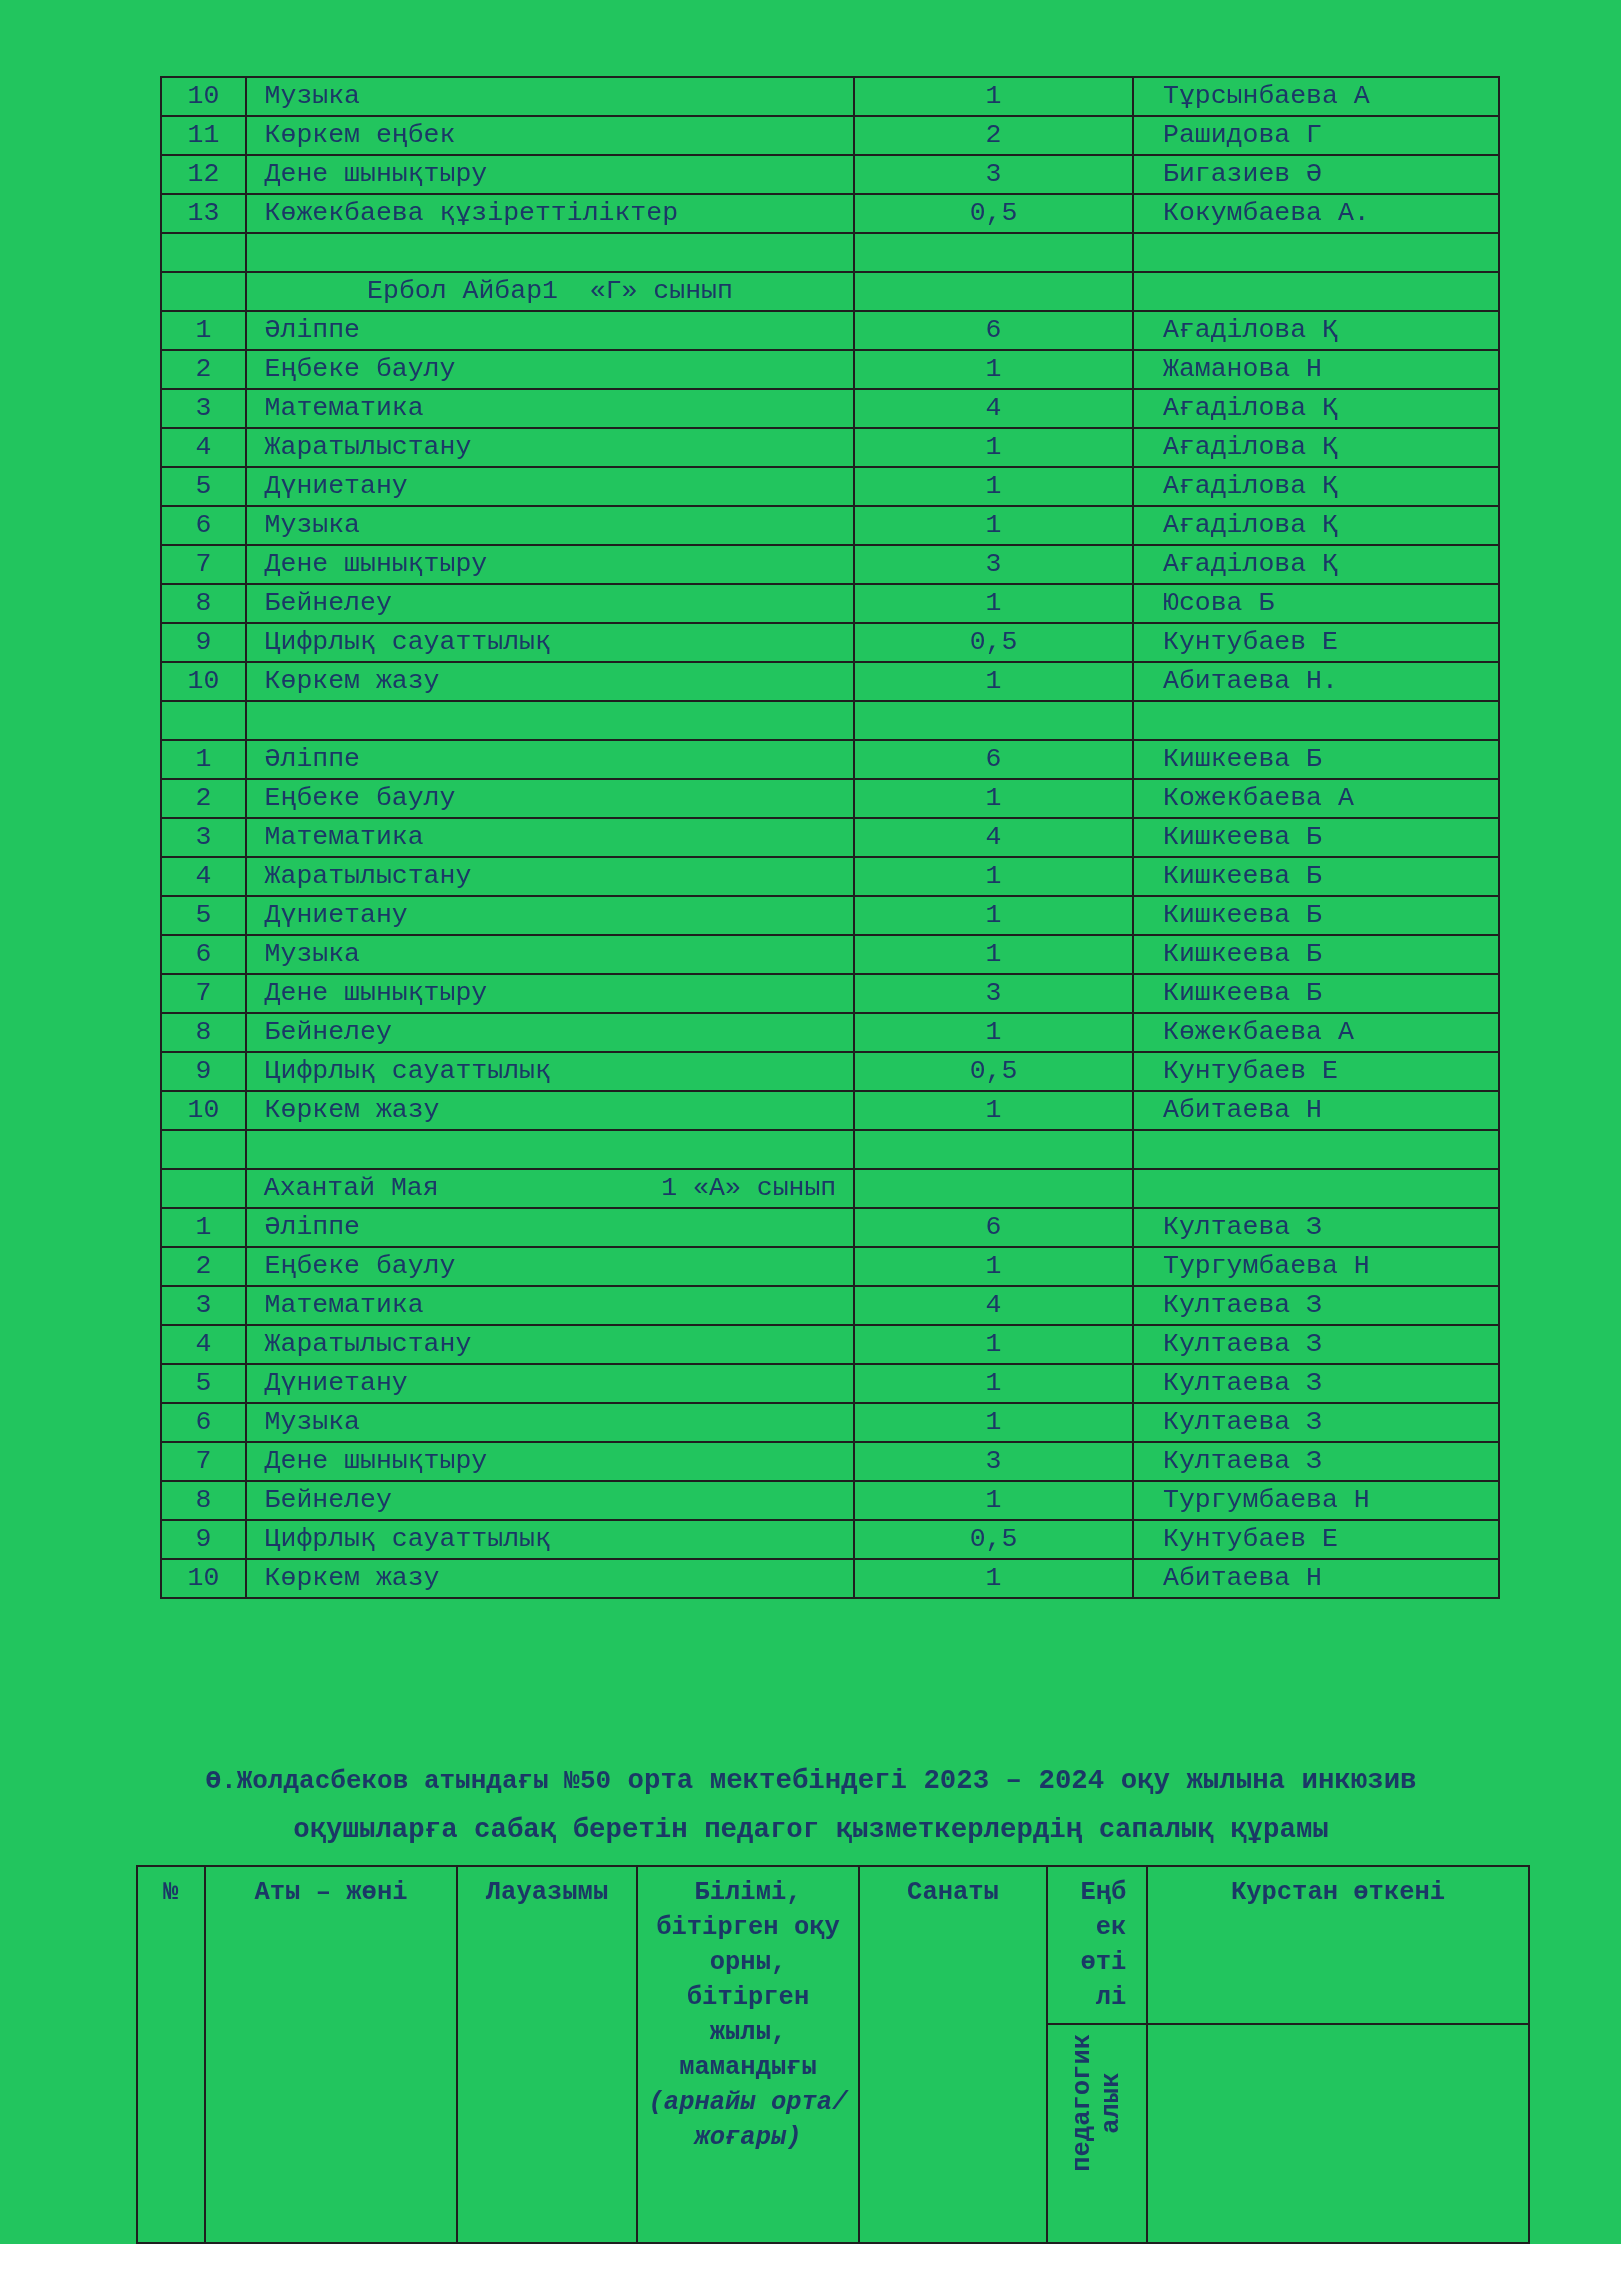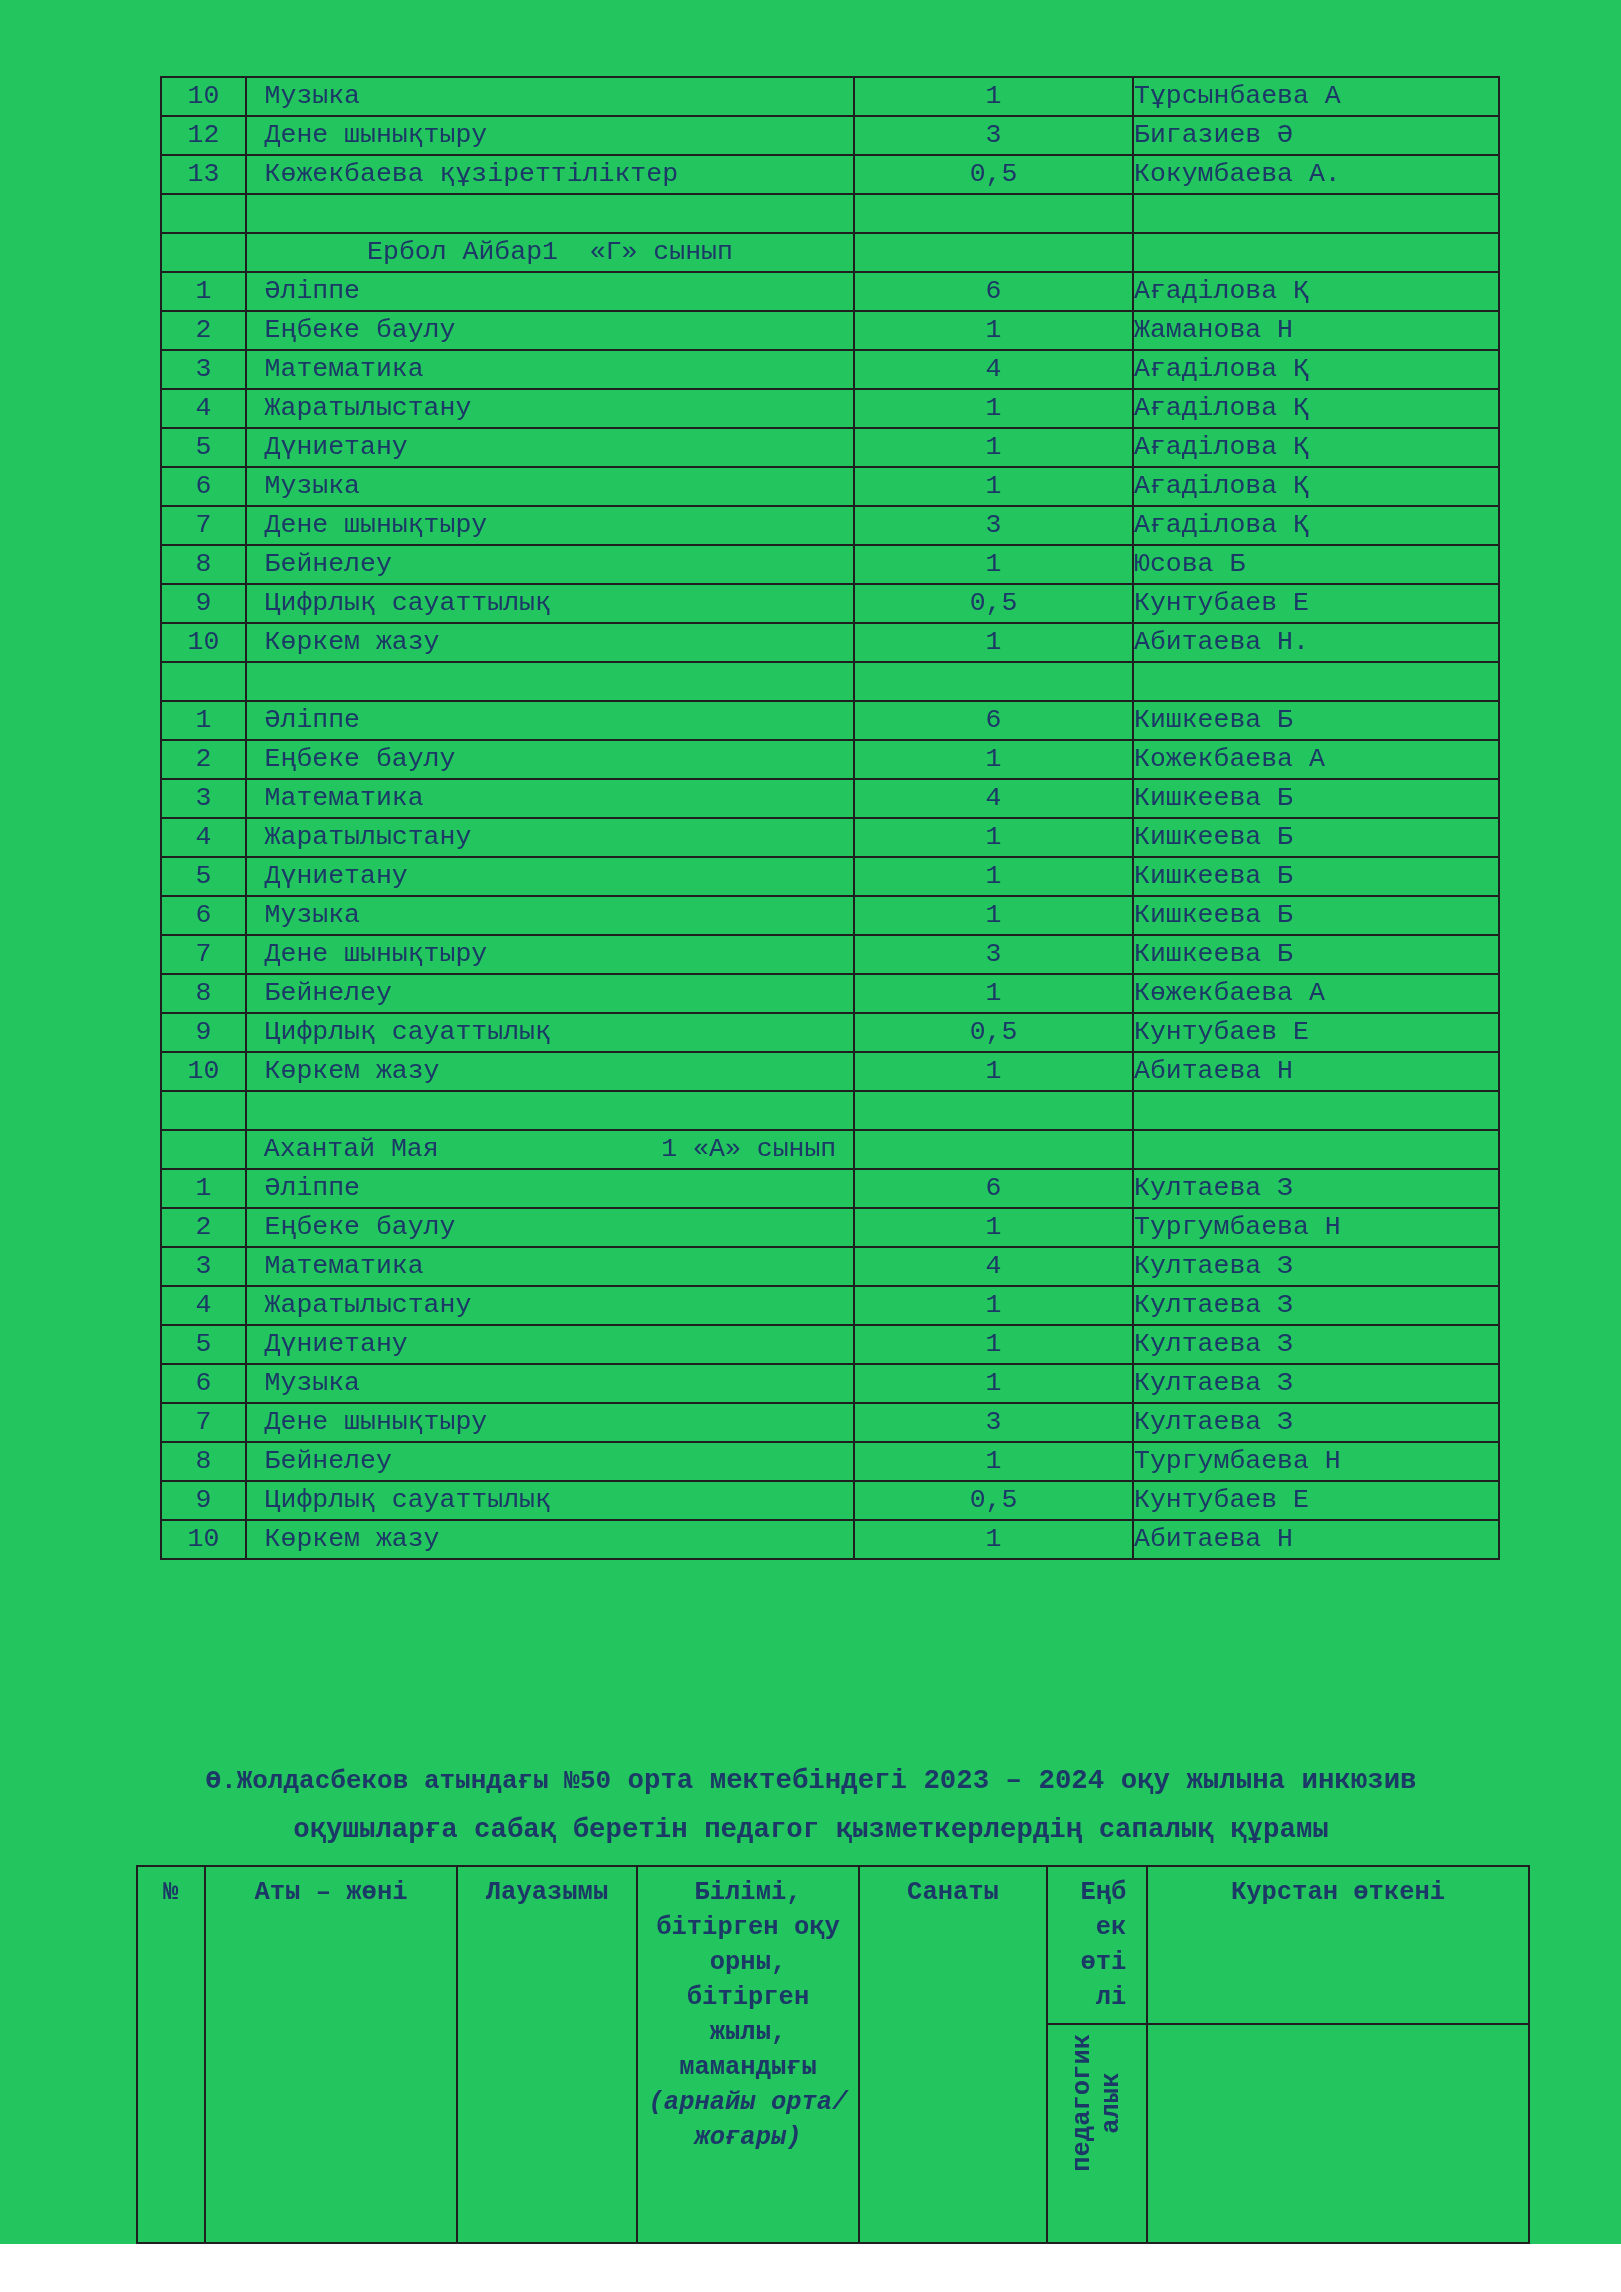--- a/index.html
+++ b/index.html
@@ -20,21 +20,21 @@
   table.schedule td{
     border:2px solid #1f1f1f;
     padding:0 3.9px;
     overflow:hidden;
     white-space:nowrap;
   }
   table.schedule tr{height:39px;}
   table.schedule td.no{text-align:center;}
   table.schedule td.subject{padding-left:17.6px;}
   table.schedule td.hours{text-align:center;}
-  table.schedule td.teacher{padding-left:0;}
+  table.schedule td.teacher{padding-left:29px;}
   table.schedule td.section-title{
     text-align:center;
     white-space:pre;
     padding-left:3.9px;
   }
   table.schedule tr.section-row td{border-top:2.9px solid #1f1f1f;margin-left:23px;}
   
   .heading{
     position:absolute;left:159px;top:1758px;width:1304px;
     text-align:center;font-weight:bold;line-height:45px;
@@ -83,20 +83,26 @@
       <col style="width:608px">
       <col style="width:279px">
       <col style="width:366px">
     </colgroup>
     <tbody id="schedule-body">
         <tr>
           <td class="no">10</td>
           <td class="subject">Музыка</td>
           <td class="hours">1</td>
           <td class="teacher">Тұрсынбаева А</td>
+        </tr>
+        <tr>
+          <td class="no">11</td>
+          <td class="subject">Көркем еңбек</td>
+          <td class="hours">2</td>
+          <td class="teacher">Рашидова Г</td>
         </tr>
         <tr>
           <td class="no">12</td>
           <td class="subject">Дене шынықтыру</td>
           <td class="hours">3</td>
           <td class="teacher">Бигазиев Ә</td>
         </tr>
         <tr>
           <td class="no">13</td>
           <td class="subject">Көжекбаева құзіреттіліктер</td>

